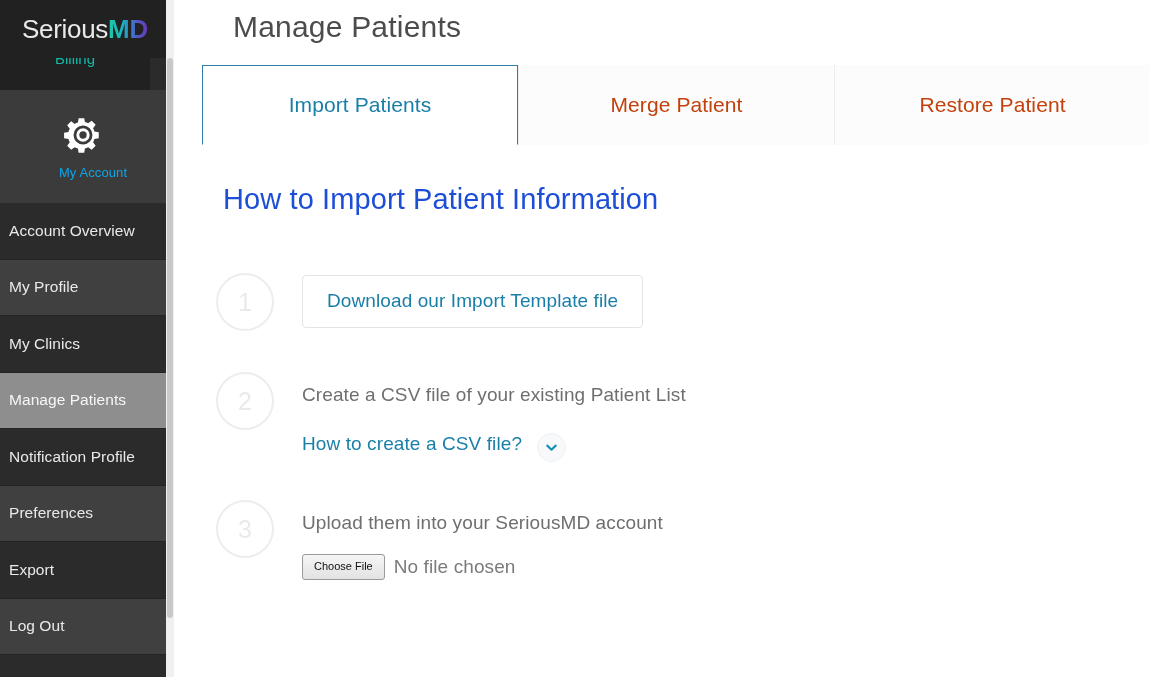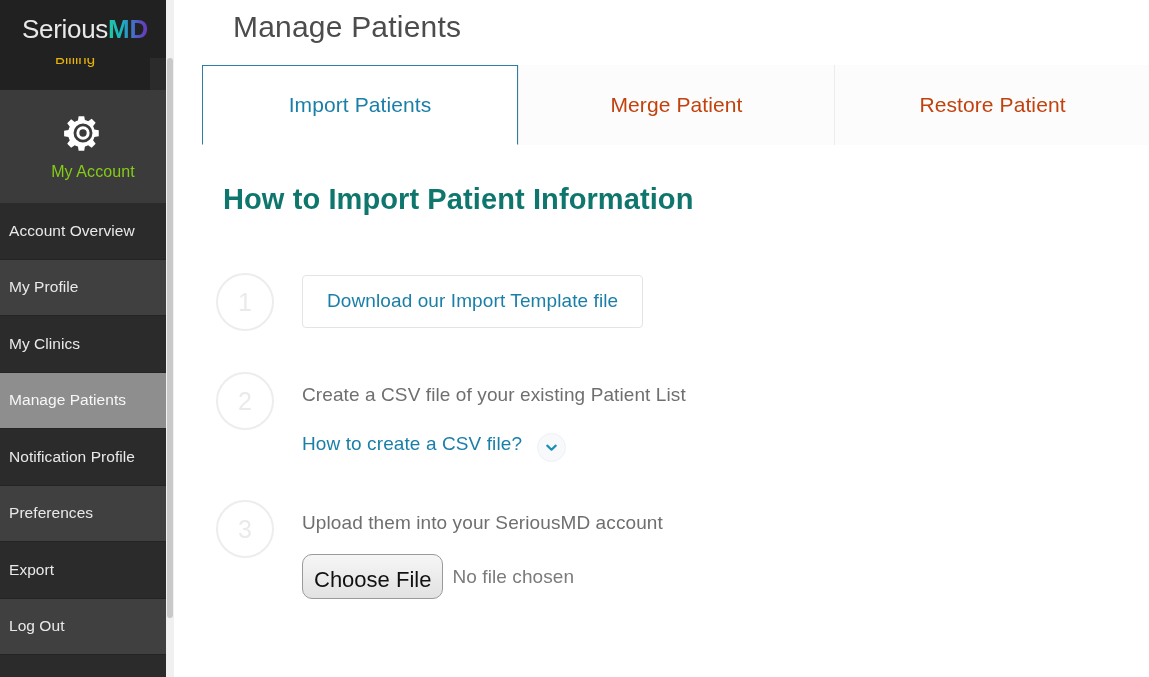--- a/index.html
+++ b/index.html
@@ -58,21 +58,21 @@
     color: transparent;
     -webkit-text-fill-color: transparent;
   }
 
   
   .clipped-item {
     position: absolute;
     top: 56px; left: 0; width: 150px;
     height: 34px;
     background: #212121;
-    color: #eab308;
+    color: #14b8a6;
     font-size: 15px;
     display: flex;
     align-items: flex-start;
     justify-content: center;
     z-index: 10;
     overflow: hidden;
   }
   .clipped-item span { position: relative; top: -6px; }
 
   .account-block {
@@ -82,22 +82,22 @@
     background: #3b3b3b;
     display: flex;
     flex-direction: column;
     align-items: center;
     justify-content: center;
     z-index: 5;
   }
   .gear-icon { width: 42px; height: 42px; display:block; }
   .account-label {
     margin-top: 9px;
-    color: #84cc16;
-    font-size: 16px;
+    color: #0ea5e9;
+    font-size: 13px;
     letter-spacing: .1px;
     margin-left: 20px;
   }
 
   .nav { position: absolute; top: 203px; left: 0; width: 188px; }
   .nav-item {
     height: 56.5px;
     display: flex;
     align-items: center;
     padding-left: 9px;
@@ -154,22 +154,22 @@
     border-bottom: 1px solid #ffffff;
     position: relative;
     z-index: 3;
     margin-bottom: -1px;
   }
 
   .section-title {
     position: absolute;
     top: 183px; left: 49px;
     font-size: 29px;
-    color: #0f766e;
-    font-weight: 700;
+    color: #1d4ed8;
+    font-weight: 400;
     letter-spacing: .1px;
   }
 
   .steps { position: absolute; top: 262px; left: 42px; width: 900px; }
   .step { display: flex; align-items: flex-start; }
   .step-1 { height: 99px; }
   .step-2 { height: 128px; }
   .step-3 { height: 110px; }
 
   .step-num {
@@ -218,26 +218,26 @@
     border: 1px solid #eef2f4;
     margin-left: 15px;
     display: flex; align-items: center; justify-content: center;
     cursor: pointer;
   }
   .chevron-circle svg { display: block; }
 
   .file-row { display: flex; align-items: center; margin-top: 20px; }
   .choose-file-btn {
     font-family: "Liberation Sans", sans-serif;
-    font-size: 22px;
+    font-size: 11px;
     color: #111;
     background: linear-gradient(180deg, #f6f6f6 0%, #e2e2e2 100%);
     border: 1px solid #9a9a9a;
-    border-radius: 10px;
-    padding: 12px 11px 6px 11px;
+    border-radius: 3px;
+    padding: 5px 11px 6px 11px;
     cursor: pointer;
     line-height: 1.15;
   }
   .no-file {
     font-size: 19px;
     color: #7b7b7b;
     margin-left: 9px;
     letter-spacing: .1px;
   }
 </style>

